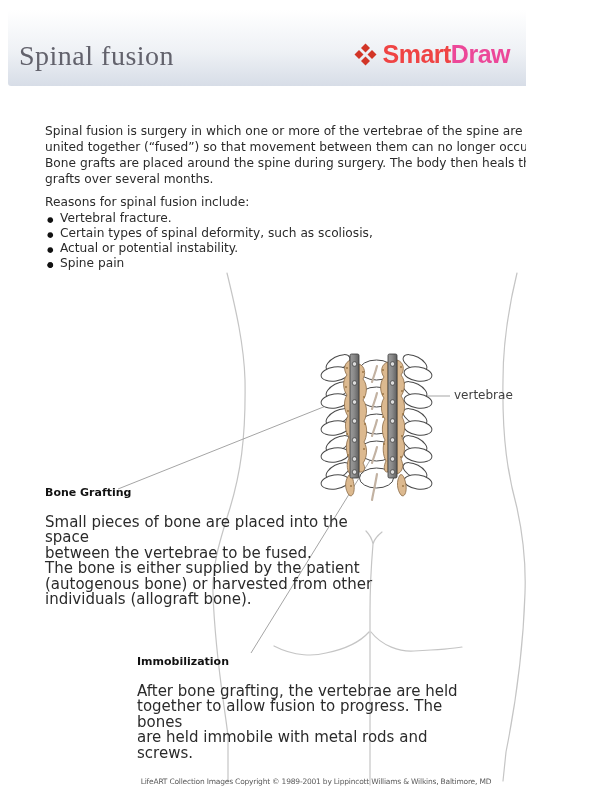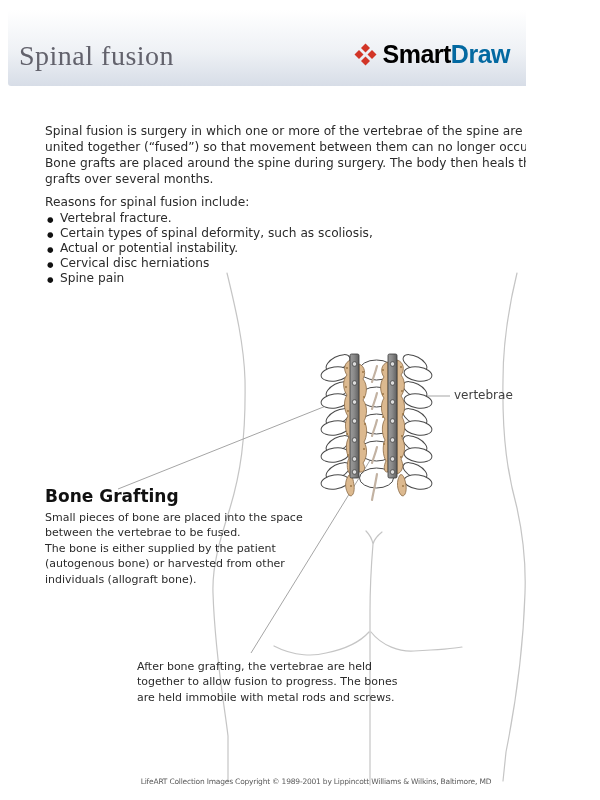--- a/index.html
+++ b/index.html
@@ -7,33 +7,33 @@
         font-family:"DejaVu Sans",sans-serif;color:#2b2b2b;}
   
   .header-bar{position:absolute;left:8px;top:10px;width:582px;height:76px;
 ="    "border:1px solid #9aa0ab;border-radius:3px;
         background:linear-gradient(180deg,#ffffff 0%,#eef1f5 55%,#d7dde7 100%);}
   .page-title{position:absolute;left:19px;top:40px;font-family:"Liberation Serif","DejaVu Serif",serif;
         font-size:28px;color:#62626c;letter-spacing:0.5px;}
   .logo{position:absolute;right:16px;top:40px;display:flex;align-items:center;}
   .logo-icon{width:23px;height:23px;margin-right:5px;}
   .logo-text{font-family:"Liberation Sans",sans-serif;font-weight:bold;font-size:25px;letter-spacing:-0.5px;}
-  .logo-smart{color:#000000;}
-  .logo-draw{color:#0369a1;}
+  .logo-smart{color:#ef4444;}
+  .logo-draw{color:#ec4899;}
   
   .multiline{white-space:pre-line;}
   .intro{position:absolute;left:45px;top:115px;width:552px;font-size:12.2px;line-height:16px;margin-top:8px;}
   .reasons-heading{position:absolute;left:45px;top:195px;font-size:12.2px;}
   .reasons-list{position:absolute;left:45px;top:211px;margin:0;padding:0;list-style:none;
         font-size:12.2px;line-height:15px;}
   .reasons-list li{position:relative;padding-left:15px;}
   .bullet{position:absolute;left:2px;top:1px;font-size:7.5px;color:#111;}
-  .section-heading{font-weight:bold;font-size:17px;color:#111;}
+  .section-heading{font-weight:bold;font-size:11px;color:#111;}
   .bone-grafting{position:absolute;left:45px;top:486px;width:345px;z-index:2;}
-  .bone-grafting .body,.immobilization .body{font-size:11px;line-height:15.4px;margin-top:4px;}
+  .bone-grafting .body,.immobilization .body{font-size:15px;line-height:15.4px;margin-top:16px;}
   .immobilization{position:absolute;left:137px;top:655px;width:345px;z-index:2;}
   .vertebrae-label{position:absolute;left:454px;top:388px;font-size:12px;color:#404040;z-index:2;}
   .footer{position:absolute;left:16px;top:777px;width:600px;text-align:center;
         font-size:7.5px;letter-spacing:-0.2px;color:#5a5a5a;z-index:2;}
   .artwork{position:absolute;left:0;top:0;z-index:1;}
 </style>
 </head>
 <body>
 
 <div class="page">
@@ -53,21 +53,21 @@
   <div class="intro multiline">Spinal fusion is surgery in which one or more of the vertebrae of the spine are
 united together (“fused”) so that movement between them can no longer occur.
 Bone grafts are placed around the spine during surgery. The body then heals the
 grafts over several months.</div>
 
   <div class="reasons-heading">Reasons for spinal fusion include:</div>
   <ul class="reasons-list">
     <li><span class="bullet">●</span><span>Vertebral fracture.</span></li>
     <li><span class="bullet">●</span><span>Certain types of spinal deformity, such as scoliosis,</span></li>
     <li><span class="bullet">●</span><span>Actual or potential instability.</span></li>
-    <li><span class="bullet">●</span><span>Cervical disc herniations</span></li>
+    <li><span class="bullet">●</span></li>
     <li><span class="bullet">●</span><span>Spine pain</span></li>
   </ul>
 
   <svg class="artwork" width="600" height="800" viewBox="0 0 600 800">
     <defs>
       <linearGradient id="rodGrad" x1="0" y1="0" x2="1" y2="0">
         <stop offset="0" stop-color="#9b9b9b"></stop>
           <stop offset="0.45" stop-color="#8a8a8a"></stop>
           <stop offset="1" stop-color="#5f5f5f"></stop>
       </linearGradient>
@@ -195,20 +195,21 @@
   <div class="bone-grafting">
     <div class="section-heading">Bone Grafting</div>
     <div class="body multiline">Small pieces of bone are placed into the space
 between the vertebrae to be fused.
 The bone is either supplied by the patient
 (autogenous bone) or harvested from other
 individuals (allograft bone).</div>
   </div>
 
   <div class="immobilization">
+    <div class="section-heading">Immobilization</div>
     <div class="body multiline">After bone grafting, the vertebrae are held
 together to allow fusion to progress. The bones
 are held immobile with metal rods and screws.</div>
   </div>
 
   <div class="footer">LifeART Collection Images Copyright © 1989-2001 by Lippincott Williams &amp; Wilkins, Baltimore, MD</div>
 
 </div>
 
 </body></html>

